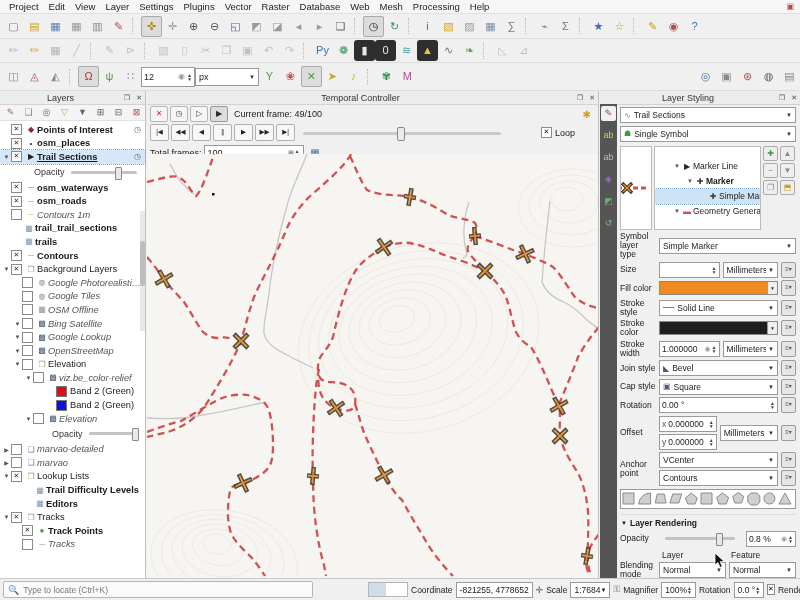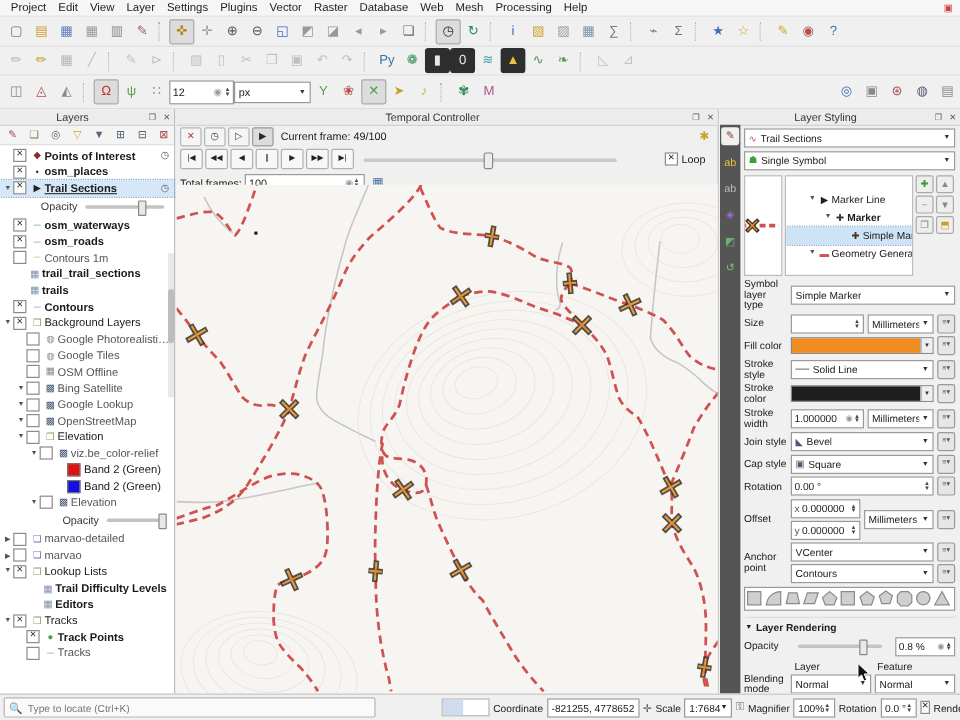--- a/index.html
+++ b/index.html
@@ -35,42 +35,42 @@
   #layers-toolbar .ticon{width:15px;height:13px;line-height:13px;font-size:9px;}
   #layers-tree{position:relative;font-size:9.3px;padding-top:2px;}
   .lrow{display:flex;align-items:center;height:13.6px;white-space:nowrap;overflow:hidden;}
   .lrow .exp{width:9px;flex:none;font-size:6px;color:#555;text-align:center;}
   .lrow .cb{width:9px;height:9px;flex:none;border:1px solid #8a8a8a;background:#fff;margin-right:3px;font-size:7px;line-height:8px;text-align:center;color:#333;}
   .lrow .cb.none{border:none;background:transparent;}
   .lrow .lic{width:12px;flex:none;text-align:center;font-size:8px;}
   .lrow .sw{width:9px;height:9px;flex:none;margin-right:3px;border:1px solid #777;}
   .lrow .lbl{flex:1;overflow:hidden;text-overflow:ellipsis;}
   .lrow .lbl.b{font-weight:bold;}
-  .lrow .lbl.i{color:#555;}
+  .lrow .lbl.i{font-style:italic;color:#555;}
   .lrow.sel{background:#d5e7f8;outline:1px dotted #7aa7d0;}
   .lrow.sel .lbl{text-decoration:underline;}
   .lrow .clock{margin-left:auto;margin-right:4px;font-size:8px;color:#666;}
   .slider-row{display:flex;align-items:center;height:17px;font-size:9px;color:#333;}
   .strack{position:relative;height:3px;background:#c3c3c3;border-radius:2px;flex:1;margin:0 8px 0 6px;}
   .sthumb{position:absolute;top:-4px;width:5px;height:11px;background:#e8e8e8;border:1px solid #888;border-radius:1px;}
   #layers-scrollbar{position:absolute;right:0;top:120px;width:5px;height:120px;background:#e8e8e8;}
   #layers-scrollbar .thumb{position:absolute;top:30px;width:5px;height:45px;background:#bdbdbd;border-radius:2px;}
   
   #center-col{position:absolute;left:147px;top:0;width:452px;height:487px;}
   #temporal{position:absolute;left:0;top:0;width:452px;height:63px;background:#f0f0f0;border-right:1px solid #c0c0c0;box-sizing:border-box;}
   .trow{display:flex;align-items:center;padding:1px 3px;gap:2px;}
   .tbtn{width:16px;height:14px;border:1px solid #b5b5b5;background:#f5f5f5;border-radius:2px;font-size:8px;line-height:13px;text-align:center;flex:none;}
   .tbtn.pressed{background:#dcdcdc;border-color:#999;}
   .transport{width:17px;height:15px;border:1px solid #b0b0b0;background:#f7f7f7;border-radius:2px;font-size:6.5px;line-height:14px;text-align:center;color:#222;flex:none;}
   #temporal .frame-label{font-size:9px;margin-left:4px;}
   #temporal .gear{margin-left:auto;font-size:10px;color:#c9a227;margin-right:4px;}
   #tslider{position:relative;flex:1;height:14px;margin:0 6px;}
   #tslider .groove{position:absolute;left:0;right:0;top:6px;height:3px;background:#c9c9c9;border-radius:2px;}
   #tslider .handle{position:absolute;top:1px;width:6px;height:12px;background:#ececec;border:1px solid #888;border-radius:2px;}
-  .loopwrap{display:flex;align-items:center;gap:3px;font-size:9px;margin-right:7px;padding-left:32px;}
+  .loopwrap{display:flex;align-items:center;gap:3px;font-size:9px;margin-right:20px;padding-left:32px;}
   #tframes-spin{display:flex;align-items:center;background:#fff;border:1px solid #999;height:15px;width:100px;font-size:9px;padding:0 3px;box-sizing:border-box;}
   #tframes-spin .v{flex:1;}
   
   #map-wrap{position:absolute;left:0;top:63px;width:452px;height:424px;background:#f7f5f1;border-right:1px solid #c0c0c0;box-sizing:border-box;overflow:hidden;}
   
   #styling-panel{position:absolute;left:600px;top:0;width:200px;height:487px;background:#f0f0f0;}
   #styling-tabs{position:absolute;left:0;top:13px;width:17px;bottom:0;background:#555;display:flex;flex-direction:column;align-items:center;padding-top:2px;gap:7px;}
   .stab{width:15px;height:15px;line-height:15px;text-align:center;font-size:9px;border-radius:2px;color:#ddd;}
   .stab.sel{background:#f0f0f0;color:#8a4a3a;}
   #styling-content{position:absolute;left:17px;top:13px;right:0;bottom:0;overflow:hidden;font-size:8.5px;}

